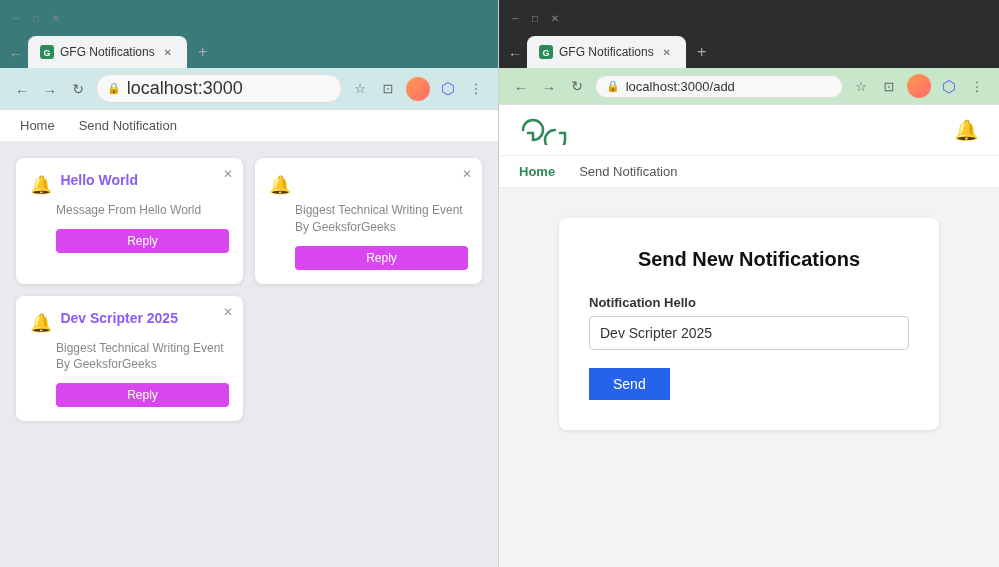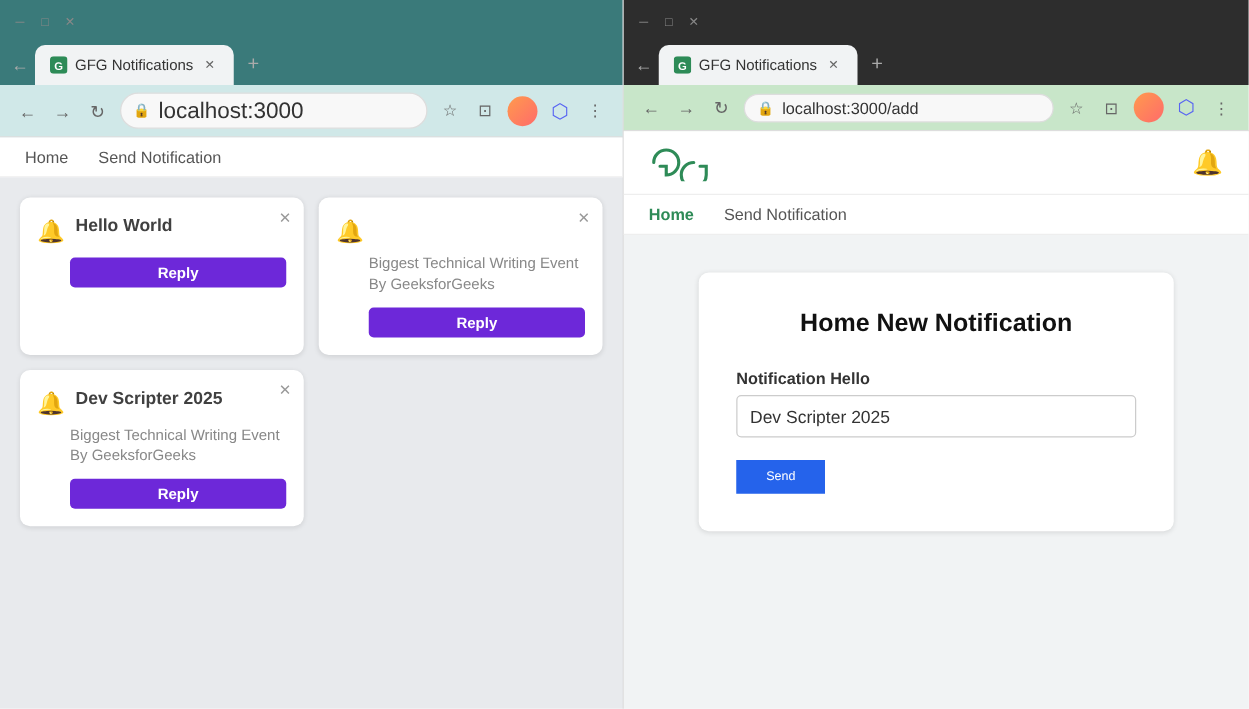--- a/index.html
+++ b/index.html
@@ -234,21 +234,21 @@
     .bell-icon {
       font-size: 18px;
       color: #333;
       margin-top: 2px;
       flex-shrink: 0;
     }
 
     .card-title {
       font-size: 14px;
       font-weight: 600;
-      color: #404040;
+      color: #8b5cf6;
       flex: 1;
     }
 
     .card-close {
       position: absolute;
       top: 10px;
       right: 10px;
       font-size: 12px;
       color: #999;
       cursor: pointer;
@@ -256,27 +256,27 @@
     }
 
     .card-message {
       font-size: 12px;
       color: #888;
       padding-left: 26px;
       line-height: 1.4;
     }
 
     .reply-btn {
-      background: #6d28d9;
+      background: #d946ef;
       color: #fff;
       border: none;
       border-radius: 4px;
       padding: 5px 14px;
       font-size: 12px;
-      font-weight: 700;
+      font-weight: 400;
       cursor: pointer;
       margin-left: 26px;
       margin-top: 4px;
       display: inline-block;
     }
 
     
     .app-header-right {
       display: flex;
       align-items: center;
@@ -365,21 +365,21 @@
       color: #333;
       outline: none;
     }
 
     .send-btn {
       background: #2563eb;
       color: #fff;
       border: none;
       border-radius: 0;
       padding: 8px 24px;
-      font-size: 10px;
+      font-size: 14px;
       font-weight: 500;
       cursor: pointer;
     }
 
     .tab-bar-spacer {
       flex: 1;
     }
   </style>
 </head>
 <body>
@@ -431,20 +431,21 @@
   </div>
 
   <div class="page-content-left">
 
     <div class="notification-card">
       <div class="card-header">
         <span class="bell-icon">🔔</span>
         <span class="card-title">Hello World</span>
       </div>
       <div class="card-close">✕</div>
+      <div class="card-message">Message From Hello World</div>
       <button class="reply-btn">Reply</button>
     </div>
 
     <div class="notification-card">
       <div class="card-header">
         <span class="bell-icon">🔔</span>
       </div>
       <div class="card-close">✕</div>
       <div class="card-message">Biggest Technical Writing Event By GeeksforGeeks</div>
       <button class="reply-btn">Reply</button>
@@ -517,21 +518,21 @@
     <div class="bell-icon-header">🔔</div>
   </div>
 
   <div class="app-nav-right">
     <span class="nav-link-active">Home</span>
     <span class="nav-link-inactive">Send Notification</span>
   </div>
 
   <div class="page-content-right">
     <div class="send-notification-card">
-      <div class="send-title">Home New Notification</div>
+      <div class="send-title">Send New Notifications</div>
 
       <div class="form-group">
         <label class="form-label">Notification Hello</label>
         <input class="form-input" type="text" value="Dev Scripter 2025" placeholder="Notification Title" style="">
       </div>
 
 
       <button class="send-btn">Send</button>
     </div>
   </div>

